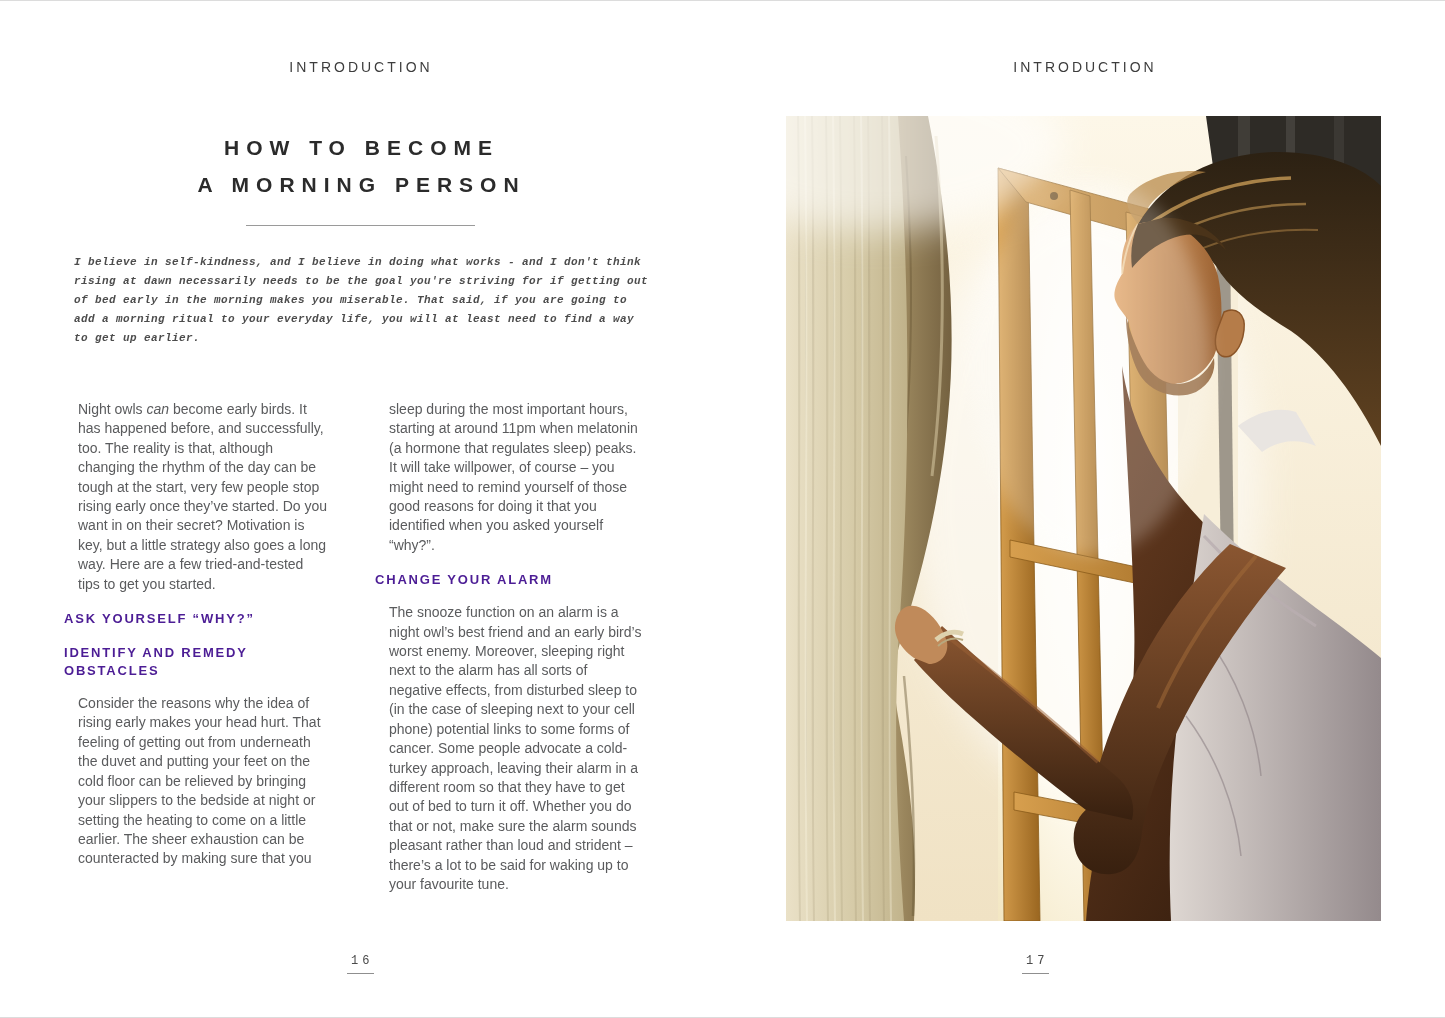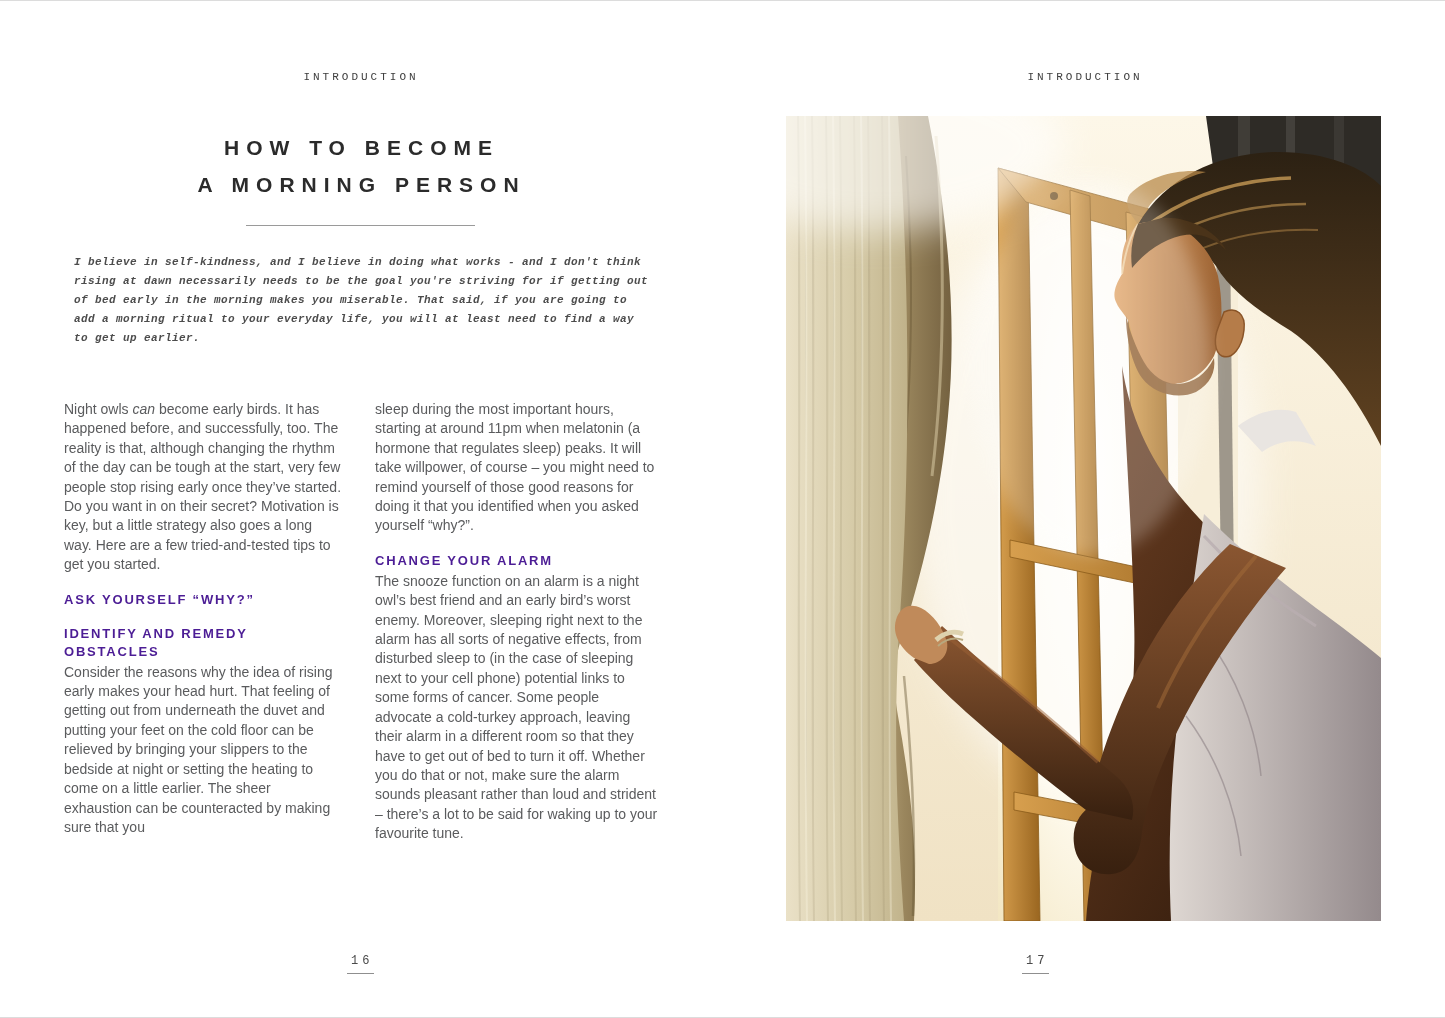--- a/index.html
+++ b/index.html
@@ -8,23 +8,23 @@
     width:1445px;height:1018px;
     background:#ffffff;
     overflow:hidden;
     border-top:1px solid #dcdcdc;
     border-bottom:1px solid #dcdcdc;
     box-sizing:border-box;
     font-family:"Liberation Sans", sans-serif;
   }
   
   .running-head{
-    position:absolute;top:70px;width:240px;
-    font-family:Liberation Mono, monospace;
-    font-size:11px;letter-spacing:3px;color:#3d3d3d;
+    position:absolute;top:58px;width:240px;
+    font-family:Liberation Sans, sans-serif;
+    font-size:14px;letter-spacing:3px;color:#3d3d3d;
     text-align:center;white-space:nowrap;
   }
   .running-head.left{left:241px;}
   .running-head.right{left:965px;}
   
   .chapter-title{
     position:absolute;top:128px;left:24px;width:675px;
     text-align:center;color:#2b2b2b;
     font-size:21px;font-weight:bold;letter-spacing:7px;
     line-height:37px;
@@ -41,21 +41,21 @@
     color:#4c4c4c;text-align:left;letter-spacing:.4px;font-weight:bold;
   }
   
   .text-columns{
     position:absolute;top:399px;left:64px;width:594px;
     display:flex;gap:33px;
   }
   .text-col{width:278px;}
   .text-col.second{width:283px;}
   .col-para{
-    margin:0;font-size:14px;line-height:19.4px;color:#5a5b5d;
+    margin:14px;font-size:14px;line-height:19.4px;color:#5a5b5d;
   }
   .col-para em{font-style:italic;}
   .col-heading{
     margin:16px 0 2px 0;
     font-size:13px;font-weight:bold;letter-spacing:1.8px;
     color:#4c1d95;line-height:18px;
   }
   .text-col > .col-para:first-child{margin-top:0;}
   
   .page-number{

